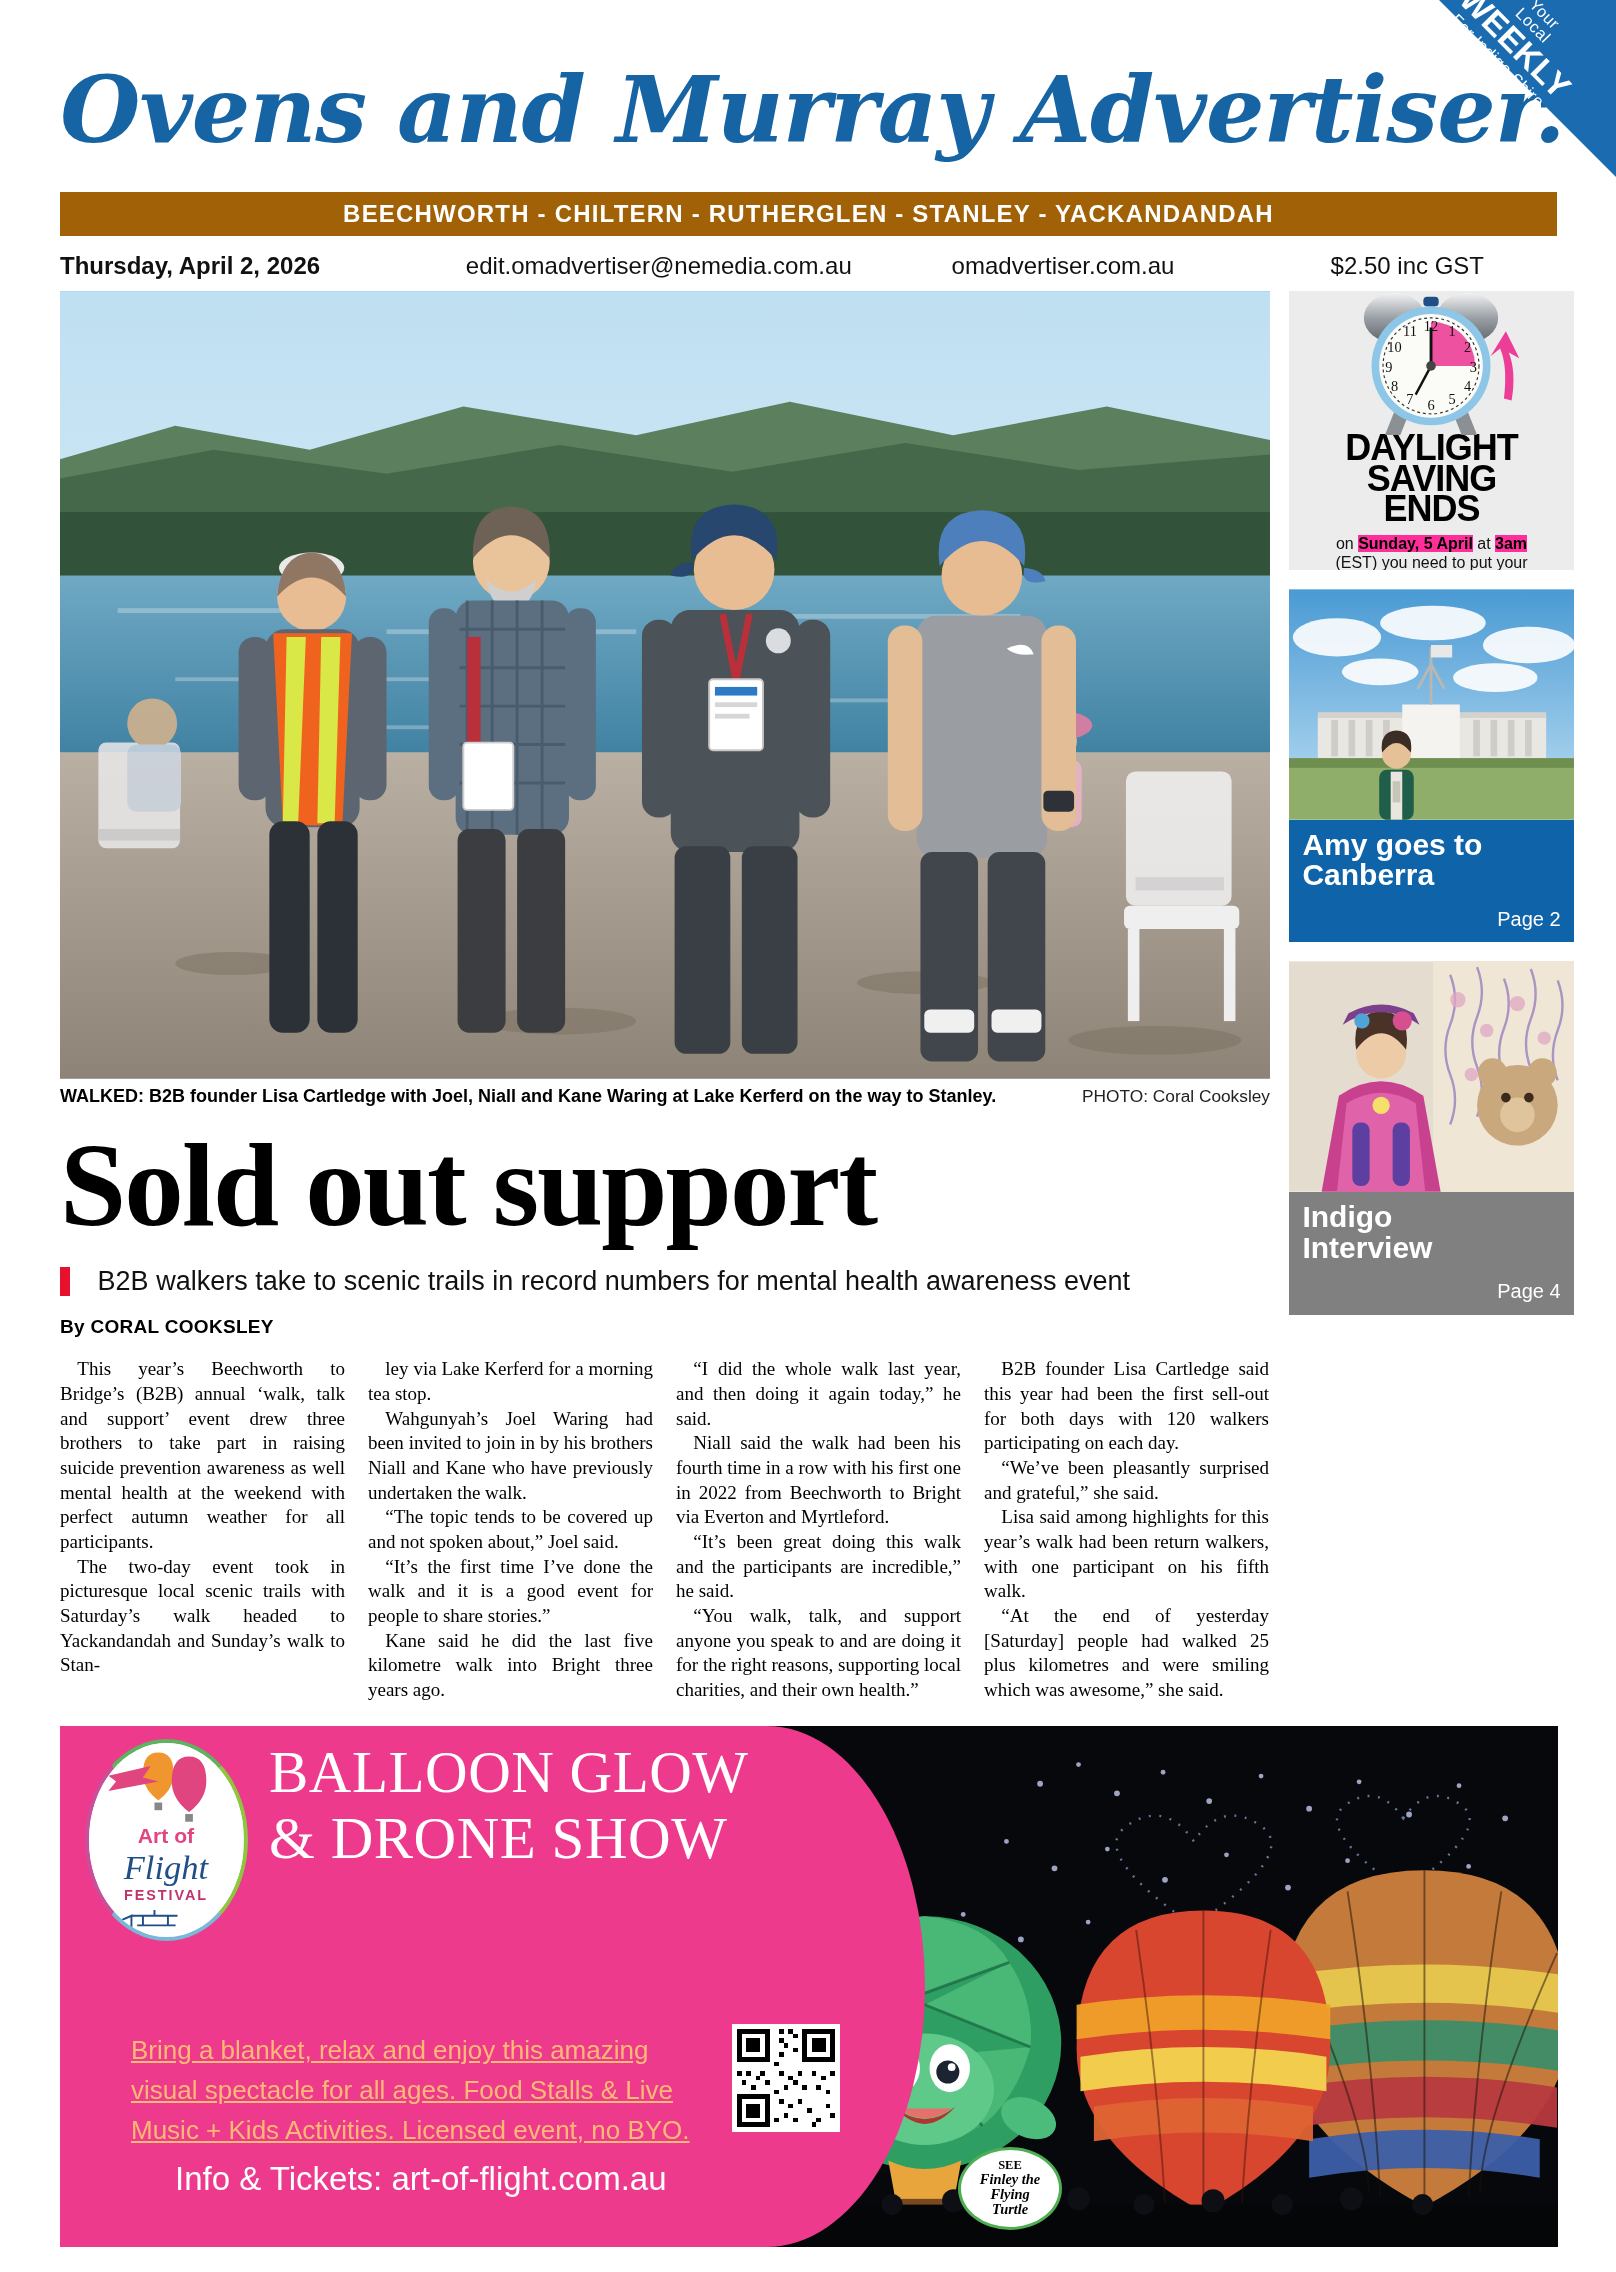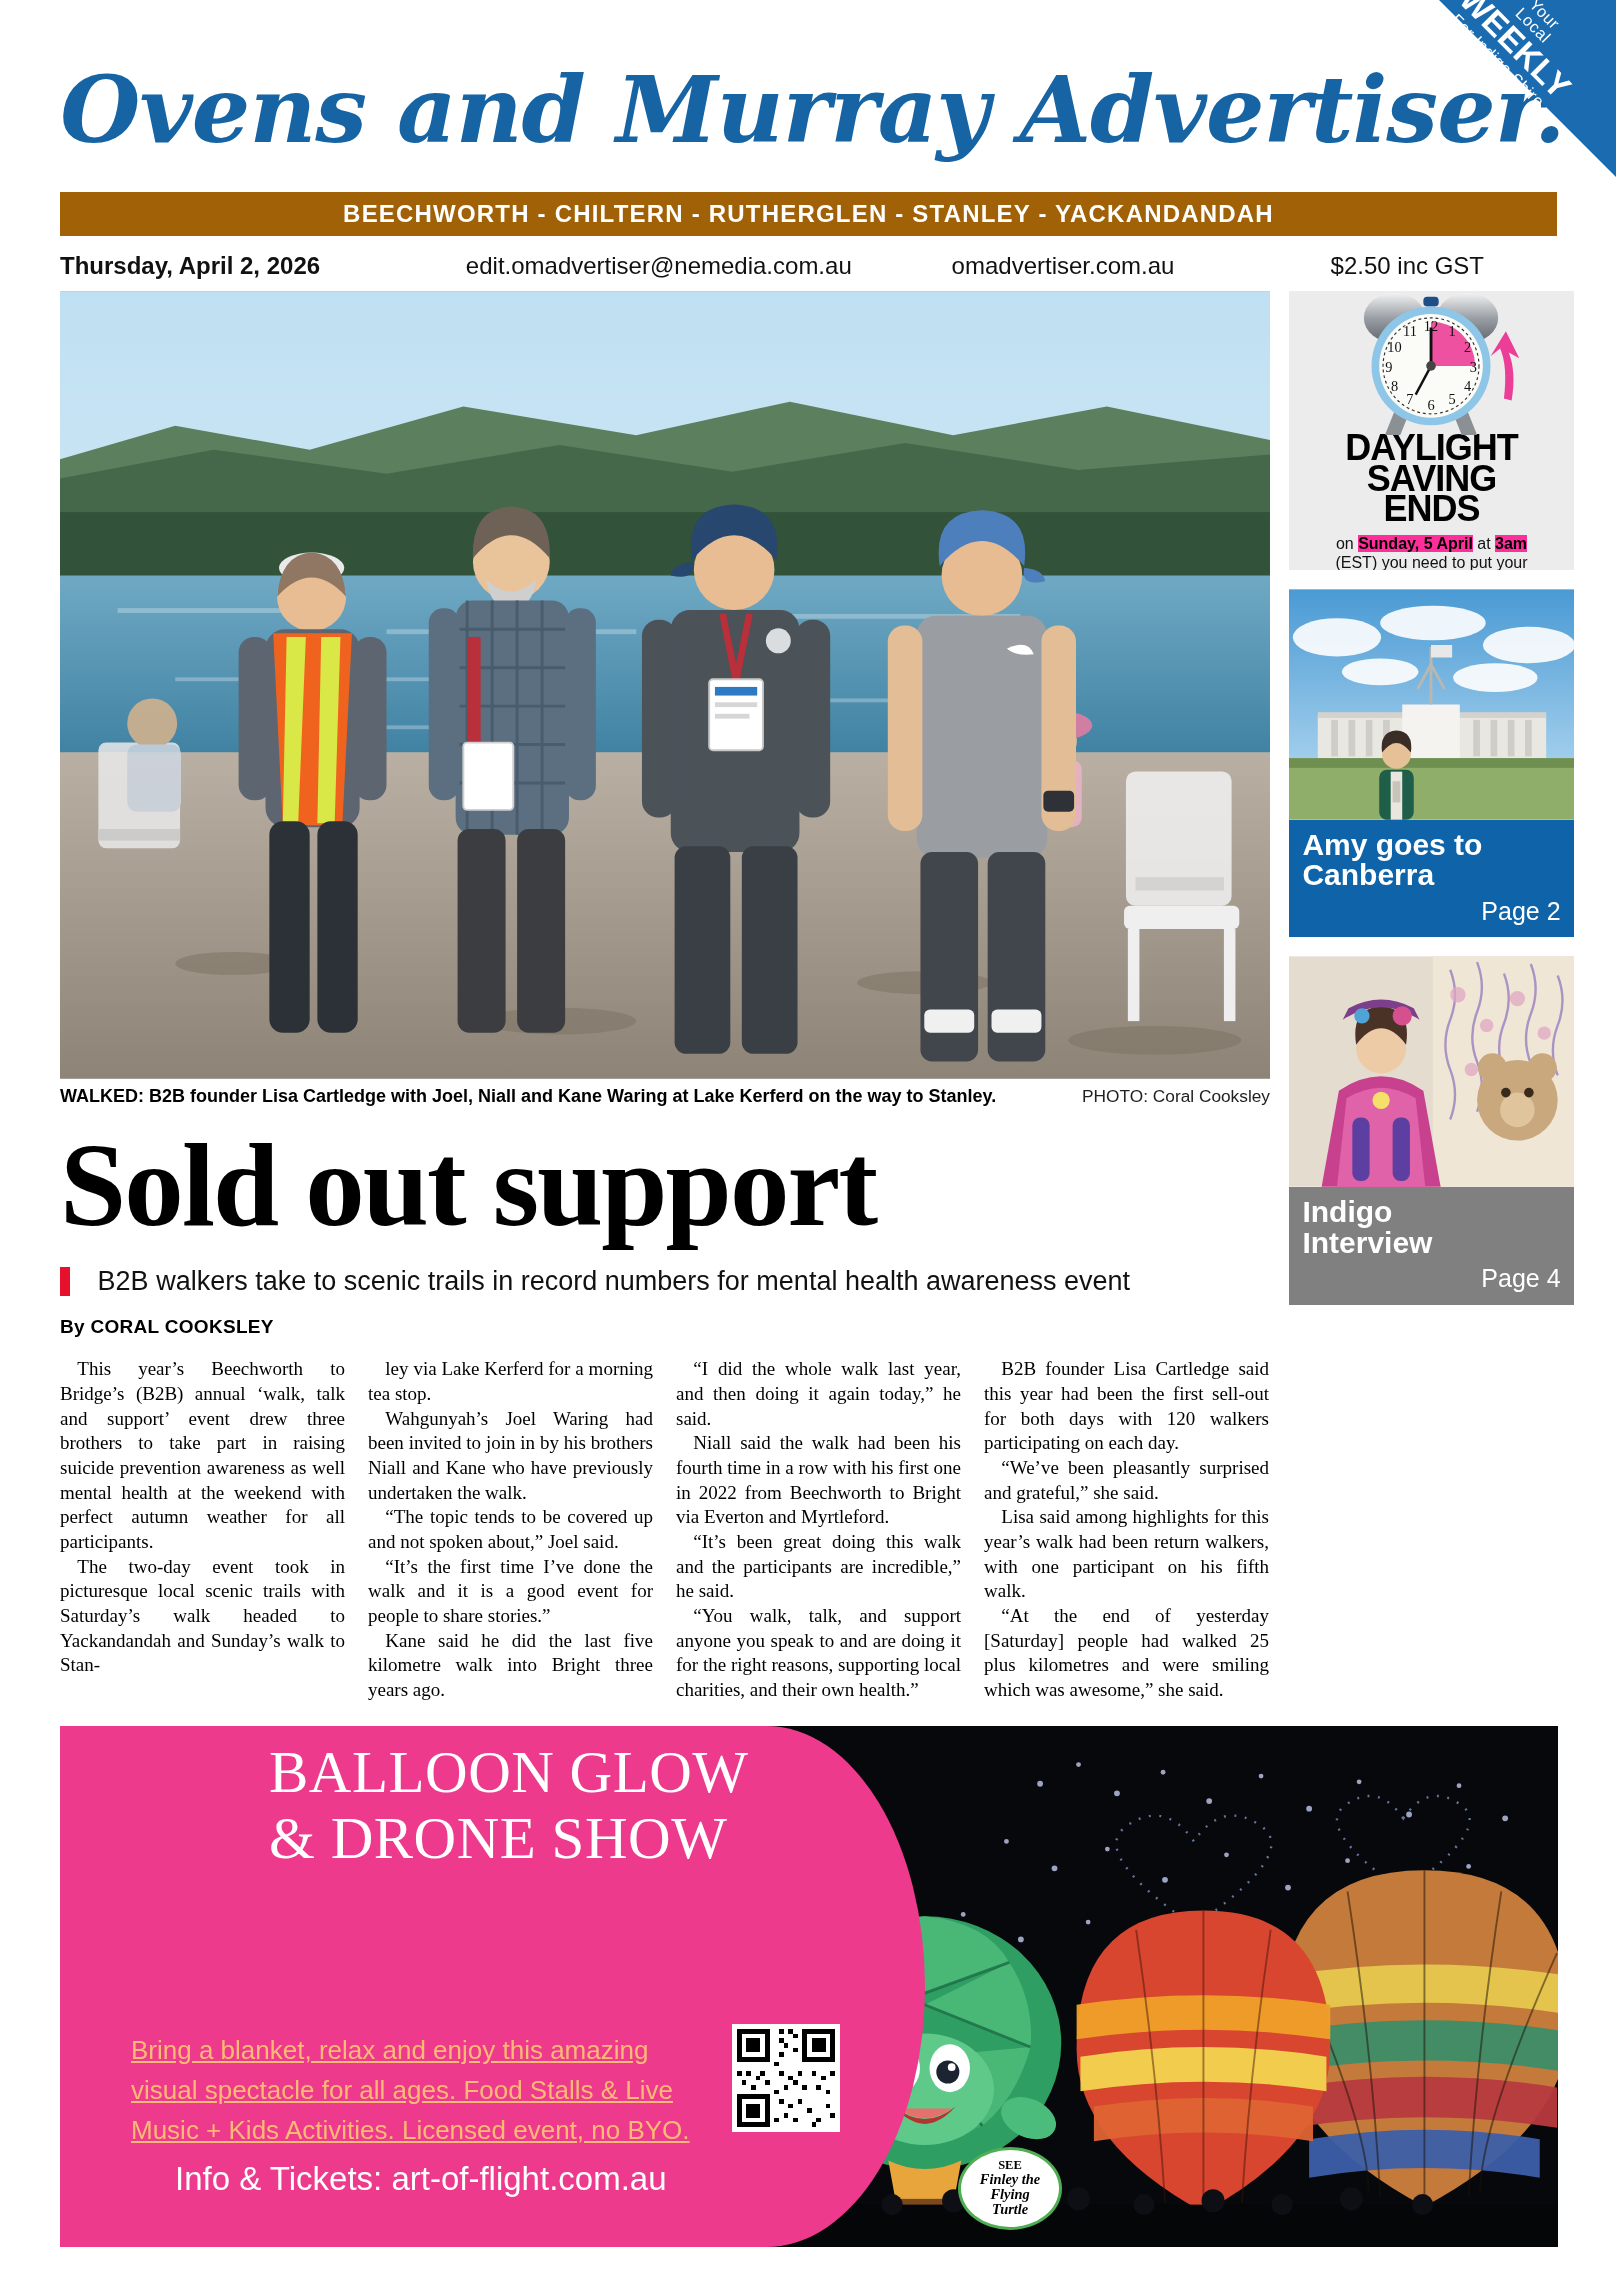--- a/index.html
+++ b/index.html
@@ -177,21 +177,21 @@
     position: relative;
     overflow: hidden;
   }
   .promo .pimg { width: 285px; height: 231px; position: relative; overflow: hidden; }
   .promo .pbar {
     position: relative;
     padding: 9.6px 13.4px 11.5px;
     color: #fff;
   }
   .promo .ptitle { font-size: 30px; font-weight: bold; line-height: 1.02; }
-  .promo .ppage { font-size: 25px; text-align: right; margin-top: 6px; font-weight: normal; }
+  .promo .ppage { font-size: 20px; text-align: right; margin-top: 17px; font-weight: normal; }
   .promo-blue .pbar { background: #0f63a8; }
   .promo-grey .pbar { background: #808080; }
 
   
   .bottom-ad {
     position: relative;
     margin: 23px 60px 0;
     width: 1498px; height: 521px;
     overflow: hidden;
     background: #000;
@@ -742,20 +742,41 @@
           <circle cx="1128" cy="498" r="11"></circle>
           <circle cx="1200" cy="494" r="12"></circle>
         <circle cx="1272" cy="498" r="11"></circle>
           <circle cx="1344" cy="492" r="12"></circle>
           <circle cx="1418" cy="498" r="11"></circle>
       </g>
     </svg>
 
     <div class="ad-pink"></div>
 
+    <div class="ad-logo">
+      <svg width="154" height="192" viewBox="0 0 160 200">
+        <rect width="160" height="200" fill="#ffffff"></rect>
+
+        <path d="M72 10 q16 0 16 22 q0 16 -16 28 q-16 -12 -16 -28 q0 -22 16 -22Z" fill="#f0962e"></path>
+        <rect x="68" y="62" width="8" height="8" fill="#888"></rect>
+        <path d="M104 14 q18 0 18 26 q0 18 -18 32 q-18 -14 -18 -32 q0 -26 18 -26Z" fill="#e0457f"></path>
+        <rect x="100" y="74" width="8" height="8" fill="#888"></rect>
+
+        <path d="M20 34 l44 -10 l-8 12 l16 4 l-52 10 l8 -10Z" fill="#e0457f"></path>
+
+        <text x="80" y="104" text-anchor="middle" font-family="Liberation Sans, sans-serif" font-size="22" font-weight="bold" fill="#e0457f">Art of</text>
+        <text x="80" y="142" text-anchor="middle" font-family="Liberation Serif, serif" font-size="36" font-style="italic" fill="#1f4f86">Flight</text>
+        <text x="80" y="164" text-anchor="middle" font-family="Liberation Sans, sans-serif" font-size="15" font-weight="bold" letter-spacing="2" fill="#c0336c">FESTIVAL</text>
+
+        <g stroke="#1f4f86" stroke-width="2" fill="none">
+          <path d="M44 180 h48 M50 190 h40 M56 180 v10 M82 180 v10 M68 174 v6"></path>
+          <path d="M30 186 l14 -6 l0 12Z"></path>
+        </g>
+      </svg>
+    </div>
 
     <div class="ad-title">
       <div>BALLOON GLOW</div>
       <div>&amp; DRONE  SHOW</div>
     </div>
 
 
     <div class="ad-body">
       <div>Bring a blanket, relax and enjoy this amazing</div>
       <div>visual spectacle for all ages. Food Stalls &amp; Live</div>

